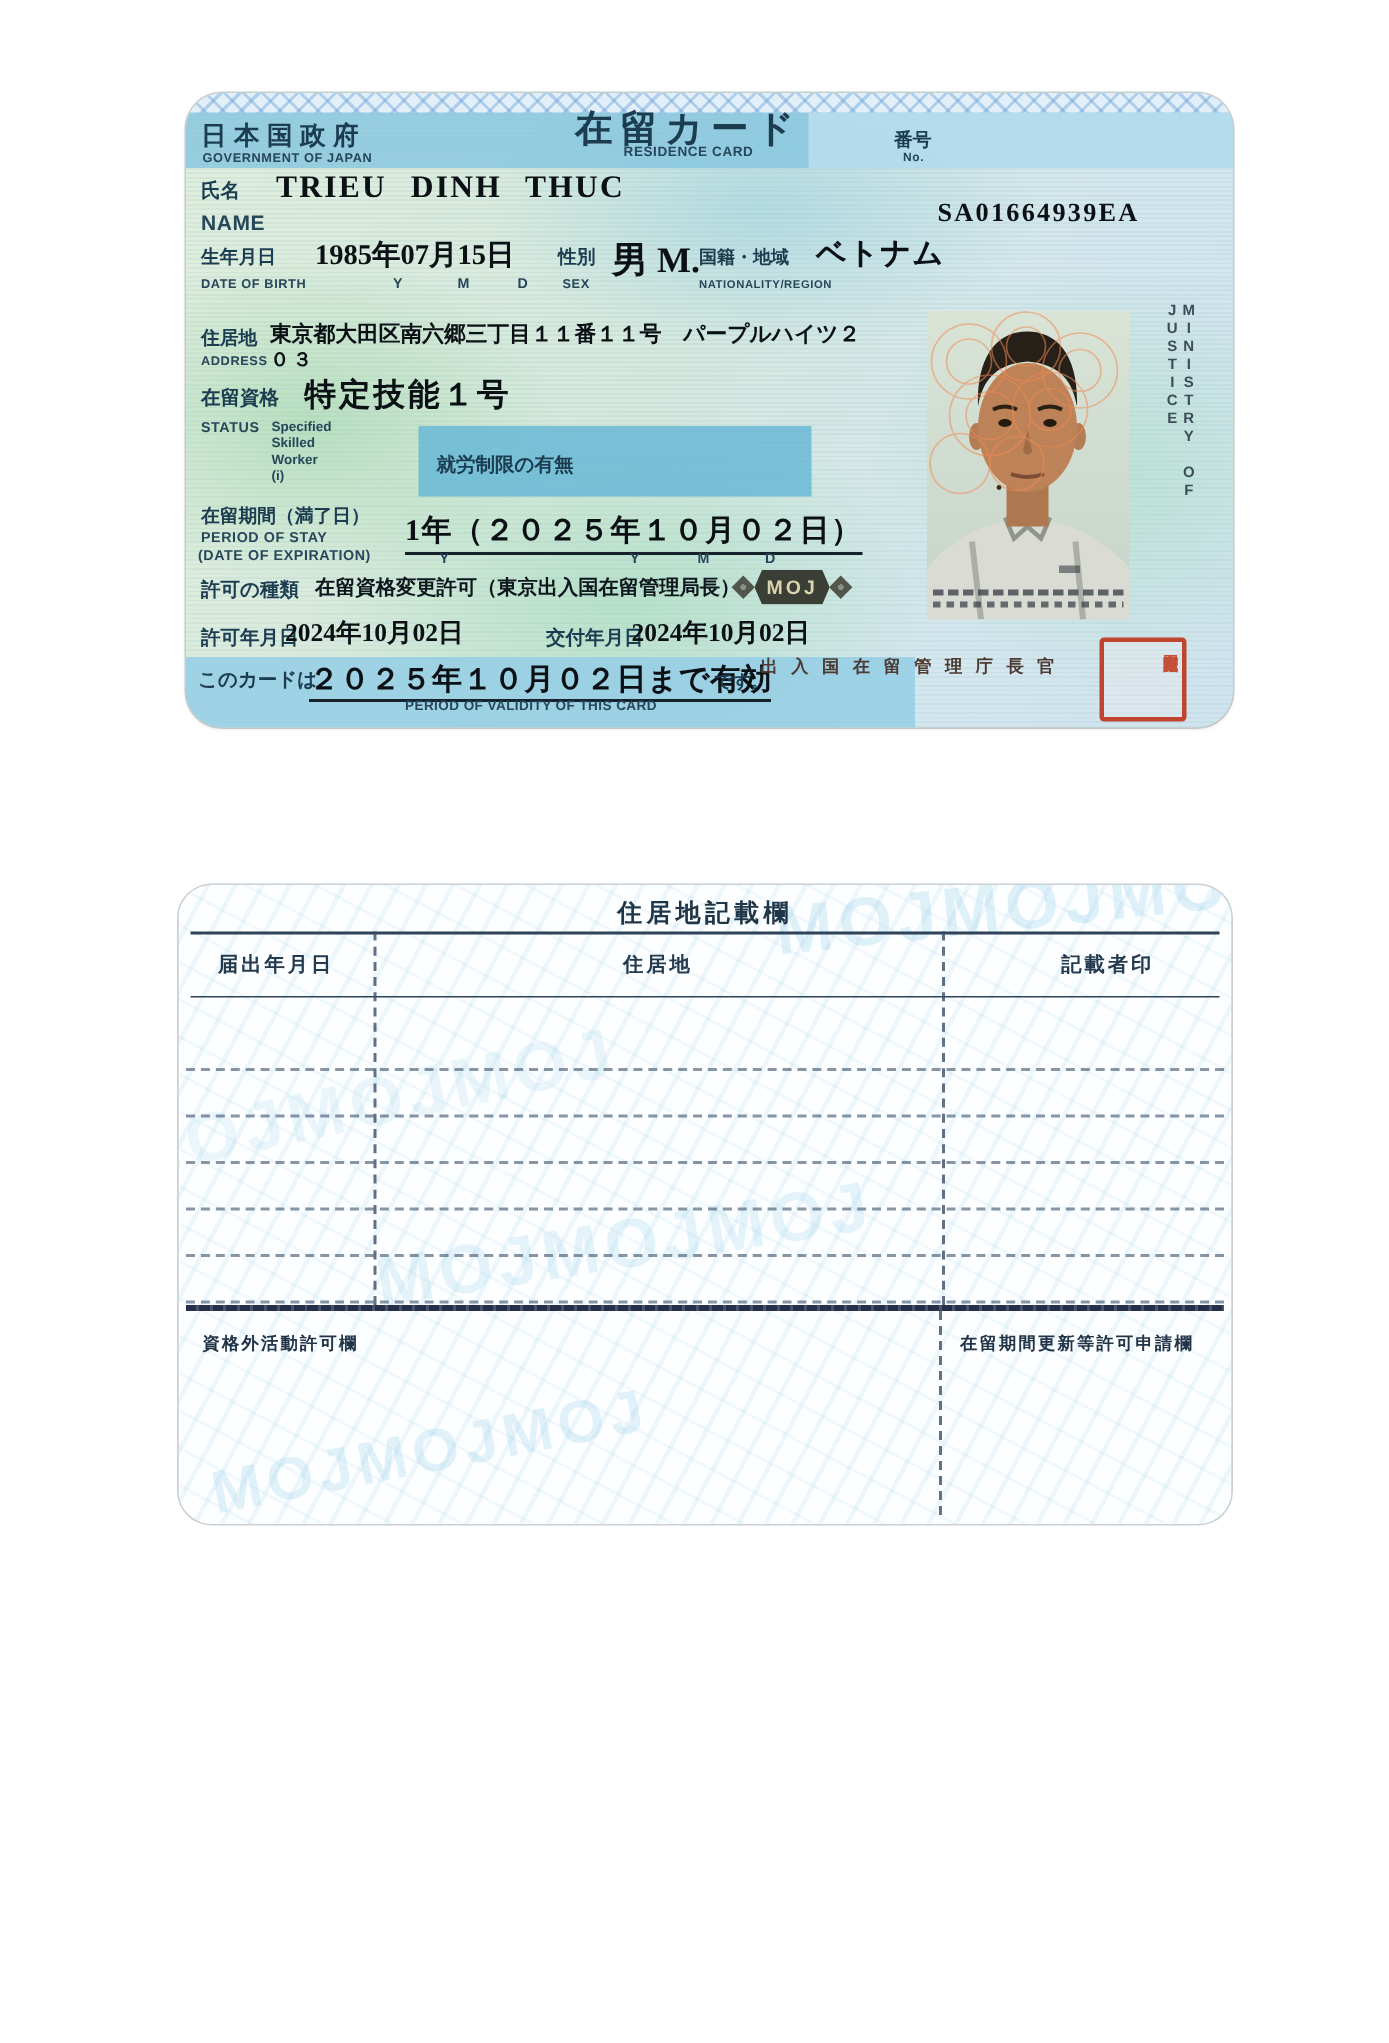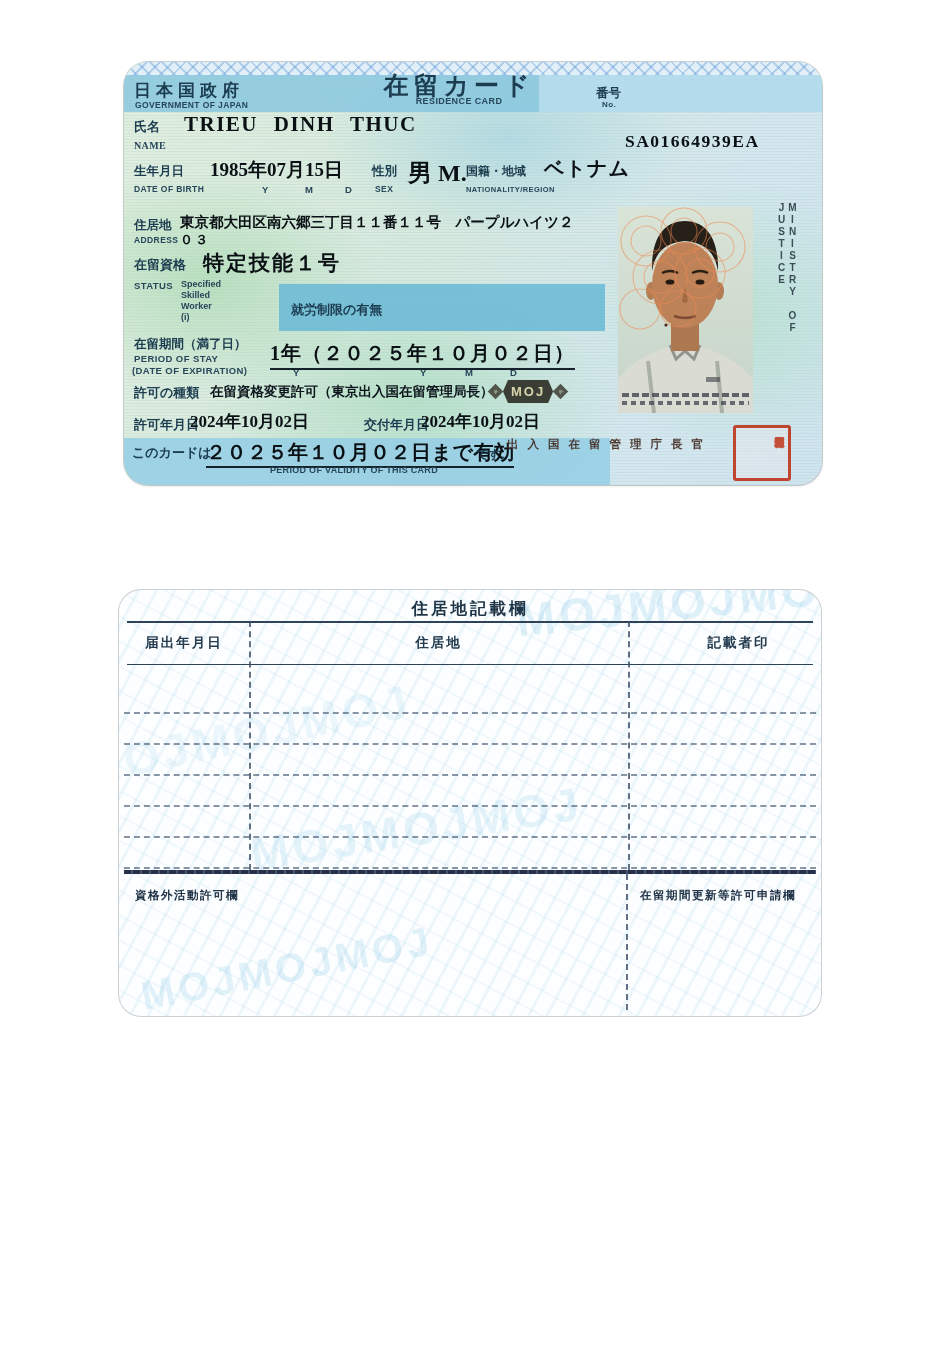--- a/index.html
+++ b/index.html
@@ -30,42 +30,42 @@
   .value-serif{font-family:"Liberation Serif",serif;font-weight:bold;color:#0a1014;}
   .value-gothic{font-weight:bold;color:#0a1014;}
   .gov-jp{left:10px;top:17px;font-size:17px;letter-spacing:5px;}
   .gov-en{left:11px;top:38px;font-size:8.5px;}
   .title-jp{left:255px;top:7px;width:160px;text-align:center;font-size:25px;letter-spacing:5px;}
   .title-en{left:255px;top:34px;width:160px;text-align:center;font-size:9px;}
   .no-jp{left:472px;top:23px;font-size:12.5px;}
   .no-en{left:478px;top:38px;font-size:8px;}
   .no-val{left:501px;top:21px;font-size:17.5px;letter-spacing:1.5px;margin-top:48px;}
   .f-name-jp{left:10px;top:56px;font-size:13px;}
-  .f-name-en{left:10px;top:78px;font-size:10px;font-family:Liberation Serif, serif;}
+  .f-name-en{left:10px;top:78px;font-size:14px;}
   .f-name-val{left:60px;top:50px;font-size:21px;letter-spacing:1.5px;word-spacing:9px;}
   .f-birth-jp{left:10px;top:101px;font-size:12.5px;}
   .f-birth-en{left:10px;top:122px;font-size:8.5px;}
   .f-birth-val{left:86px;top:95px;font-size:19px;}
   .mk{font-size:9.5px;font-weight:bold;color:#27465a;}
   .f-by{left:138px;top:122px;} .f-bm{left:181px;top:122px;} .f-bd{left:221px;top:122px;}
   .f-sex-jp{left:248px;top:101px;font-size:12.5px;}
   .f-sex-en{left:251px;top:122px;font-size:8.5px;}
   .f-sex-val{left:284px;top:95px;font-size:24px;}
   .f-nat-jp{left:342px;top:101px;font-size:12px;}
   .f-nat-en{left:342px;top:123px;font-size:7.5px;}
   .f-nat-val{left:420px;top:93px;font-size:20px;letter-spacing:1px;}
   .f-addr-jp{left:10px;top:155px;font-size:12.5px;}
   .f-addr-en{left:10px;top:173px;font-size:8.5px;}
   .f-addr-l1{left:56px;top:151px;font-size:14.5px;font-weight:bold;color:#0a1014;}
   .f-addr-l2{left:56px;top:169px;font-size:13px;font-weight:bold;color:#0a1014;letter-spacing:2px;}
   .f-st-jp{left:10px;top:194px;font-size:13px;}
   .f-st-val{left:79px;top:187px;font-size:21px;letter-spacing:2px;}
   .f-st-en{left:10px;top:218px;font-size:9.5px;}
   .f-st-en2{left:57px;top:217px;font-size:9px;line-height:11px;white-space:pre-line;font-weight:bold;color:#27465a;}
-  .work-box{left:155px;top:222px;width:326px;height:47px;background:rgba(104,184,214,.85);}
+  .work-box{left:155px;top:222px;width:262px;height:47px;background:rgba(104,184,214,.85);}
   .work-label{left:12px;top:17px;font-size:13px;}
   .work-val{left:128px;top:2px;font-size:17.5px;line-height:21.5px;letter-spacing:.5px;}
   .f-per-jp{left:10px;top:274px;font-size:12.5px;}
   .f-per-en1{left:10px;top:291px;font-size:9.5px;}
   .f-per-en2{left:8px;top:303px;font-size:9.5px;}
   .f-per-val{left:146px;top:278px;font-size:20px;letter-spacing:1px;border-bottom:2px solid #15222c;padding-bottom:1px;}
   .f-py1{left:169px;top:305px;} .f-py2{left:296px;top:305px;} .f-pm{left:341px;top:305px;} .f-pd{left:386px;top:305px;}
   .f-perm-jp{left:10px;top:322px;font-size:13px;}
   .f-perm-val{left:86px;top:321px;font-size:13.5px;font-weight:bold;color:#0d161c;}
   .holo{left:364px;top:316px;width:94px;height:27px;display:flex;align-items:center;}

